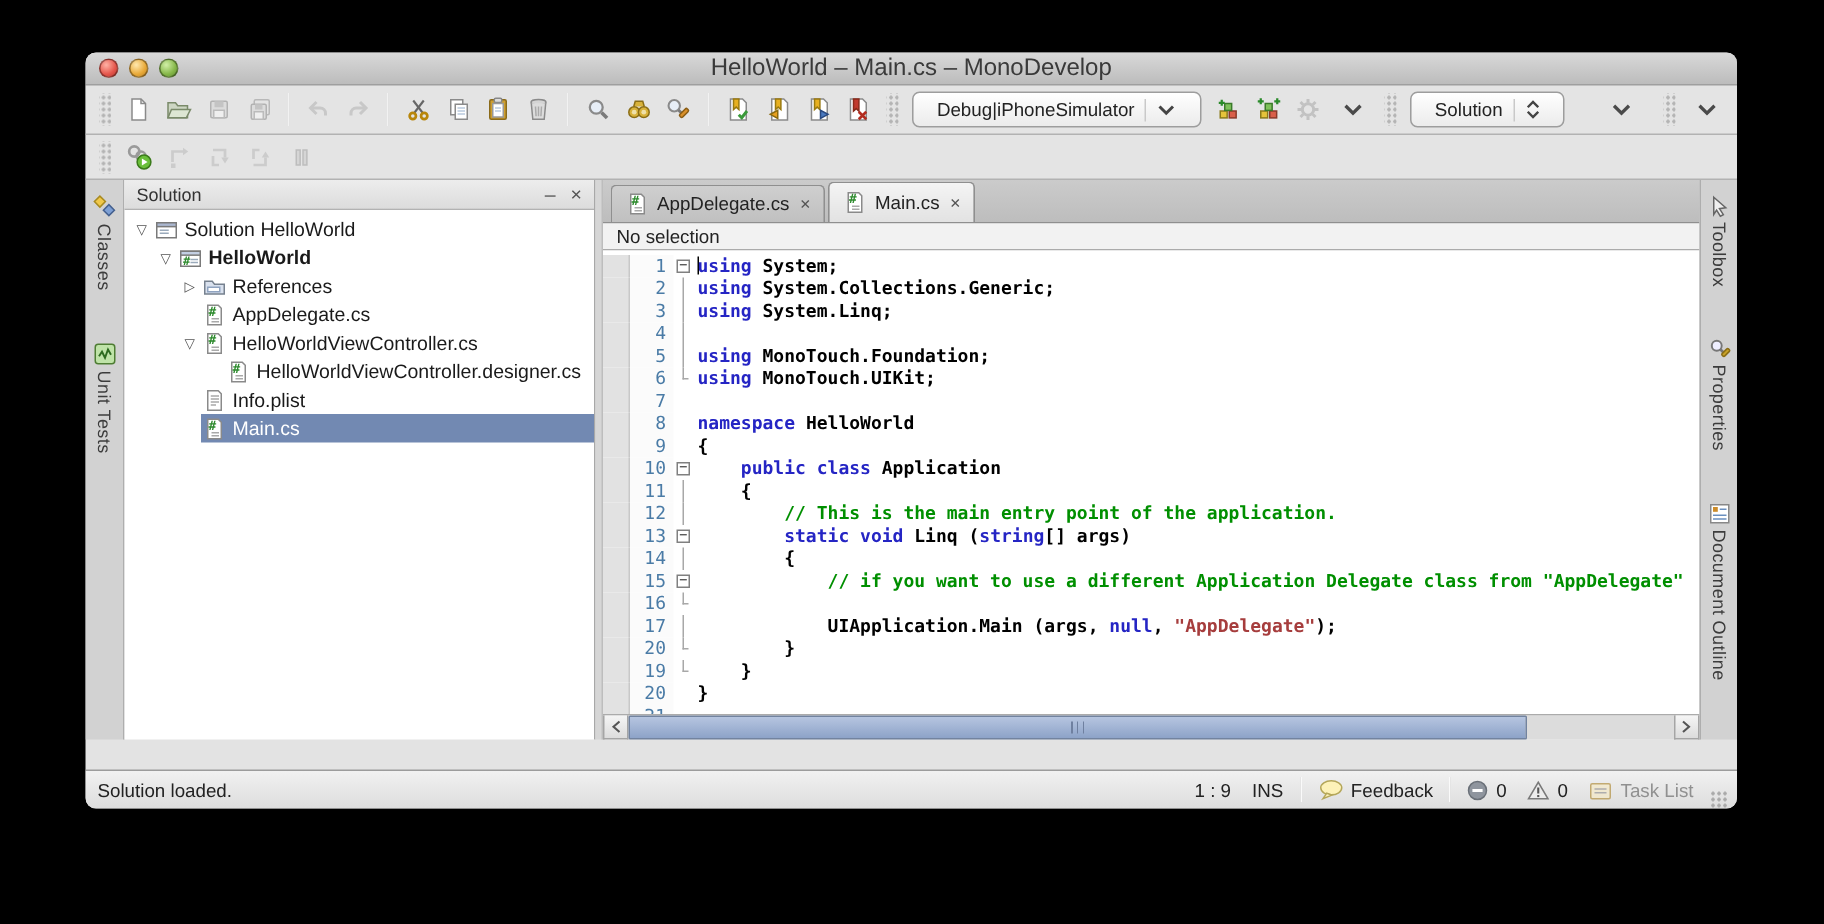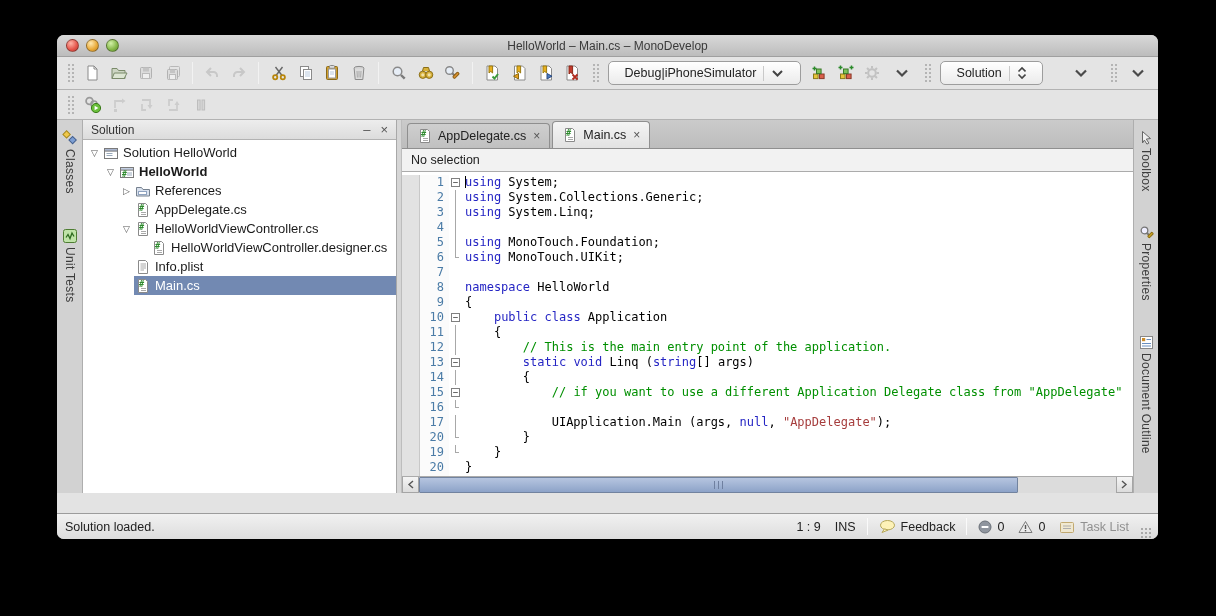--- a/index.html
+++ b/index.html
@@ -12,21 +12,21 @@
     box-shadow:0 22px 55px rgba(0,0,0,.85), 0 0 0 1px rgba(0,0,0,.45); background:#e3e3e3;}
 
   
   .titlebar{ height:22px; flex:none; background:linear-gradient(#d9d9d9,#bcbcbc);
     border-bottom:1px solid #9f9f9f; display:flex; align-items:center; position:relative;}
   .lights{ display:flex; gap:7px; margin-left:9px; }
   .light{ width:13px; height:13px; border-radius:50%; border:1px solid rgba(0,0,0,.35);}
   .light.red{ background:radial-gradient(circle at 35% 30%, #ffb3a6, #e4544a 60%, #b23c33);}
   .light.yellow{ background:radial-gradient(circle at 35% 30%, #ffe9b0, #e8a836 60%, #b5802a);}
   .light.green{ background:radial-gradient(circle at 35% 30%, #d2f0a8, #84b647 60%, #5f8a33);}
-  .title{ position:absolute; left:0; right:0; text-align:center; font-size:12px; color:#3a3a3a;}
+  .title{ position:absolute; left:0; right:0; text-align:center; font-size:16px; color:#3a3a3a;}
 
   
   .toolbar{ flex:none; display:flex; align-items:center; background:#e4e4e4; border-bottom:1px solid #b2b2b2;}
   .toolbar.row1{ height:33px; padding:0 4px;}
   .toolbar.row2{ height:30px; padding:0 4px;}
   .grip{ width:8px; height:22px; margin:0 5px;
     background-image:radial-gradient(circle,#b4b4b4 1px,transparent 1.4px); background-size:4px 4px; background-position:1px 1px;}
   .tsep{ width:1px; height:22px; background:#c0c0c0; border-right:1px solid #f2f2f2; margin:0 6px;}
   .tbi{ width:27px; height:26px; display:flex; align-items:center; justify-content:center; border-radius:3px;}
   .tbi svg{ display:block; }
@@ -64,34 +64,34 @@
 
   
   .editor{ flex:1; display:flex; flex-direction:column; min-width:0; background:#fff;}
   .tabbar{ flex:none; height:29px; background:linear-gradient(#cbcbcb,#bdbdbd); border-bottom:1px solid #8f8f8f;
     display:flex; align-items:flex-end; padding-left:5px;}
   .tab{ height:25px; display:flex; align-items:center; gap:5px; padding:0 9px; font-size:12.5px; color:#222;
     border:1px solid #8f8f8f; border-bottom:none; border-radius:4px 4px 0 0; margin-right:2px;
     background:linear-gradient(#cfcfcf,#c0c0c0);}
   .tab.active{ height:27px; background:linear-gradient(#f4f4f4,#e2e2e2);}
   .tab .tclose{ color:#555; font-size:12px; margin-left:2px;}
-  .breadcrumb{ flex:none; height:23px; background:#f2f2f2; border-bottom:1px solid #ababab;
+  .breadcrumb{ flex:none; height:18px; background:#f2f2f2; border-bottom:1px solid #ababab;
     display:flex; align-items:center; padding-left:9px; font-size:12.5px; color:#222;}
 
   .code{ flex:1; overflow:hidden; background:#fff; padding-top:3px;
     font-family:"DejaVu Sans Mono", monospace; font-size:12px; line-height:15px;}
   .cl{ display:flex; height:15px; }
   .cl-margin{ width:18px; flex:none; background:#e2e2e2; border-right:1px solid #c8c8c8;}
   .cl-num{ width:29px; flex:none; text-align:right; padding-right:5px; color:var(--ln,#4a7ba6); background:#fbfbfb;}
   .cl-fold{ width:13px; flex:none; position:relative;}
   .foldbox{ position:absolute; left:2px; top:3px; width:9px; height:9px; border:1px solid #808080; background:#fff;
     font-size:9px; line-height:7px; text-align:center; color:#333;}
   .foldline{ position:absolute; left:6px; top:0; bottom:0; width:1px; background:#a8a8a8;}
   .foldend{ position:absolute; left:6px; top:0; height:8px; width:4px; border-left:1px solid #a8a8a8; border-bottom:1px solid #a8a8a8;}
-  .cl-text{ white-space:pre; padding-left:3px;}
+  .cl-text{ white-space:pre; padding-left:3px;font-weight:bold;}
   .tk-k{ color:var(--kw,#2525c4);} .tk-c{ color:var(--cm,#008f00);} .tk-s{ color:var(--st,#a63d3d);} .tk-p{ color:#000;}
   .caret{ display:inline-block; width:1px; height:12px; background:#000; vertical-align:-2px; margin-right:-1px;}
 
   .hscroll{ flex:none; height:17px; background:#e8e8e8; border-top:1px solid #ababab; display:flex; align-items:stretch;}
   .hs-btn{ width:17px; flex:none; background:linear-gradient(#f5f5f5,#dcdcdc); border:1px solid #a5a5a5; border-top:none;
     display:flex; align-items:center; justify-content:center; font-size:10px; color:#444;}
   .hs-track{ flex:1; position:relative; background:#dcdcdc;}
   .hs-thumb{ position:absolute; left:0; top:0; bottom:0; width:86%;
     background:linear-gradient(#b6c5e0,#8da3c8); border:1px solid #72839f; border-radius:1px;
     display:flex; align-items:center; justify-content:center;}

